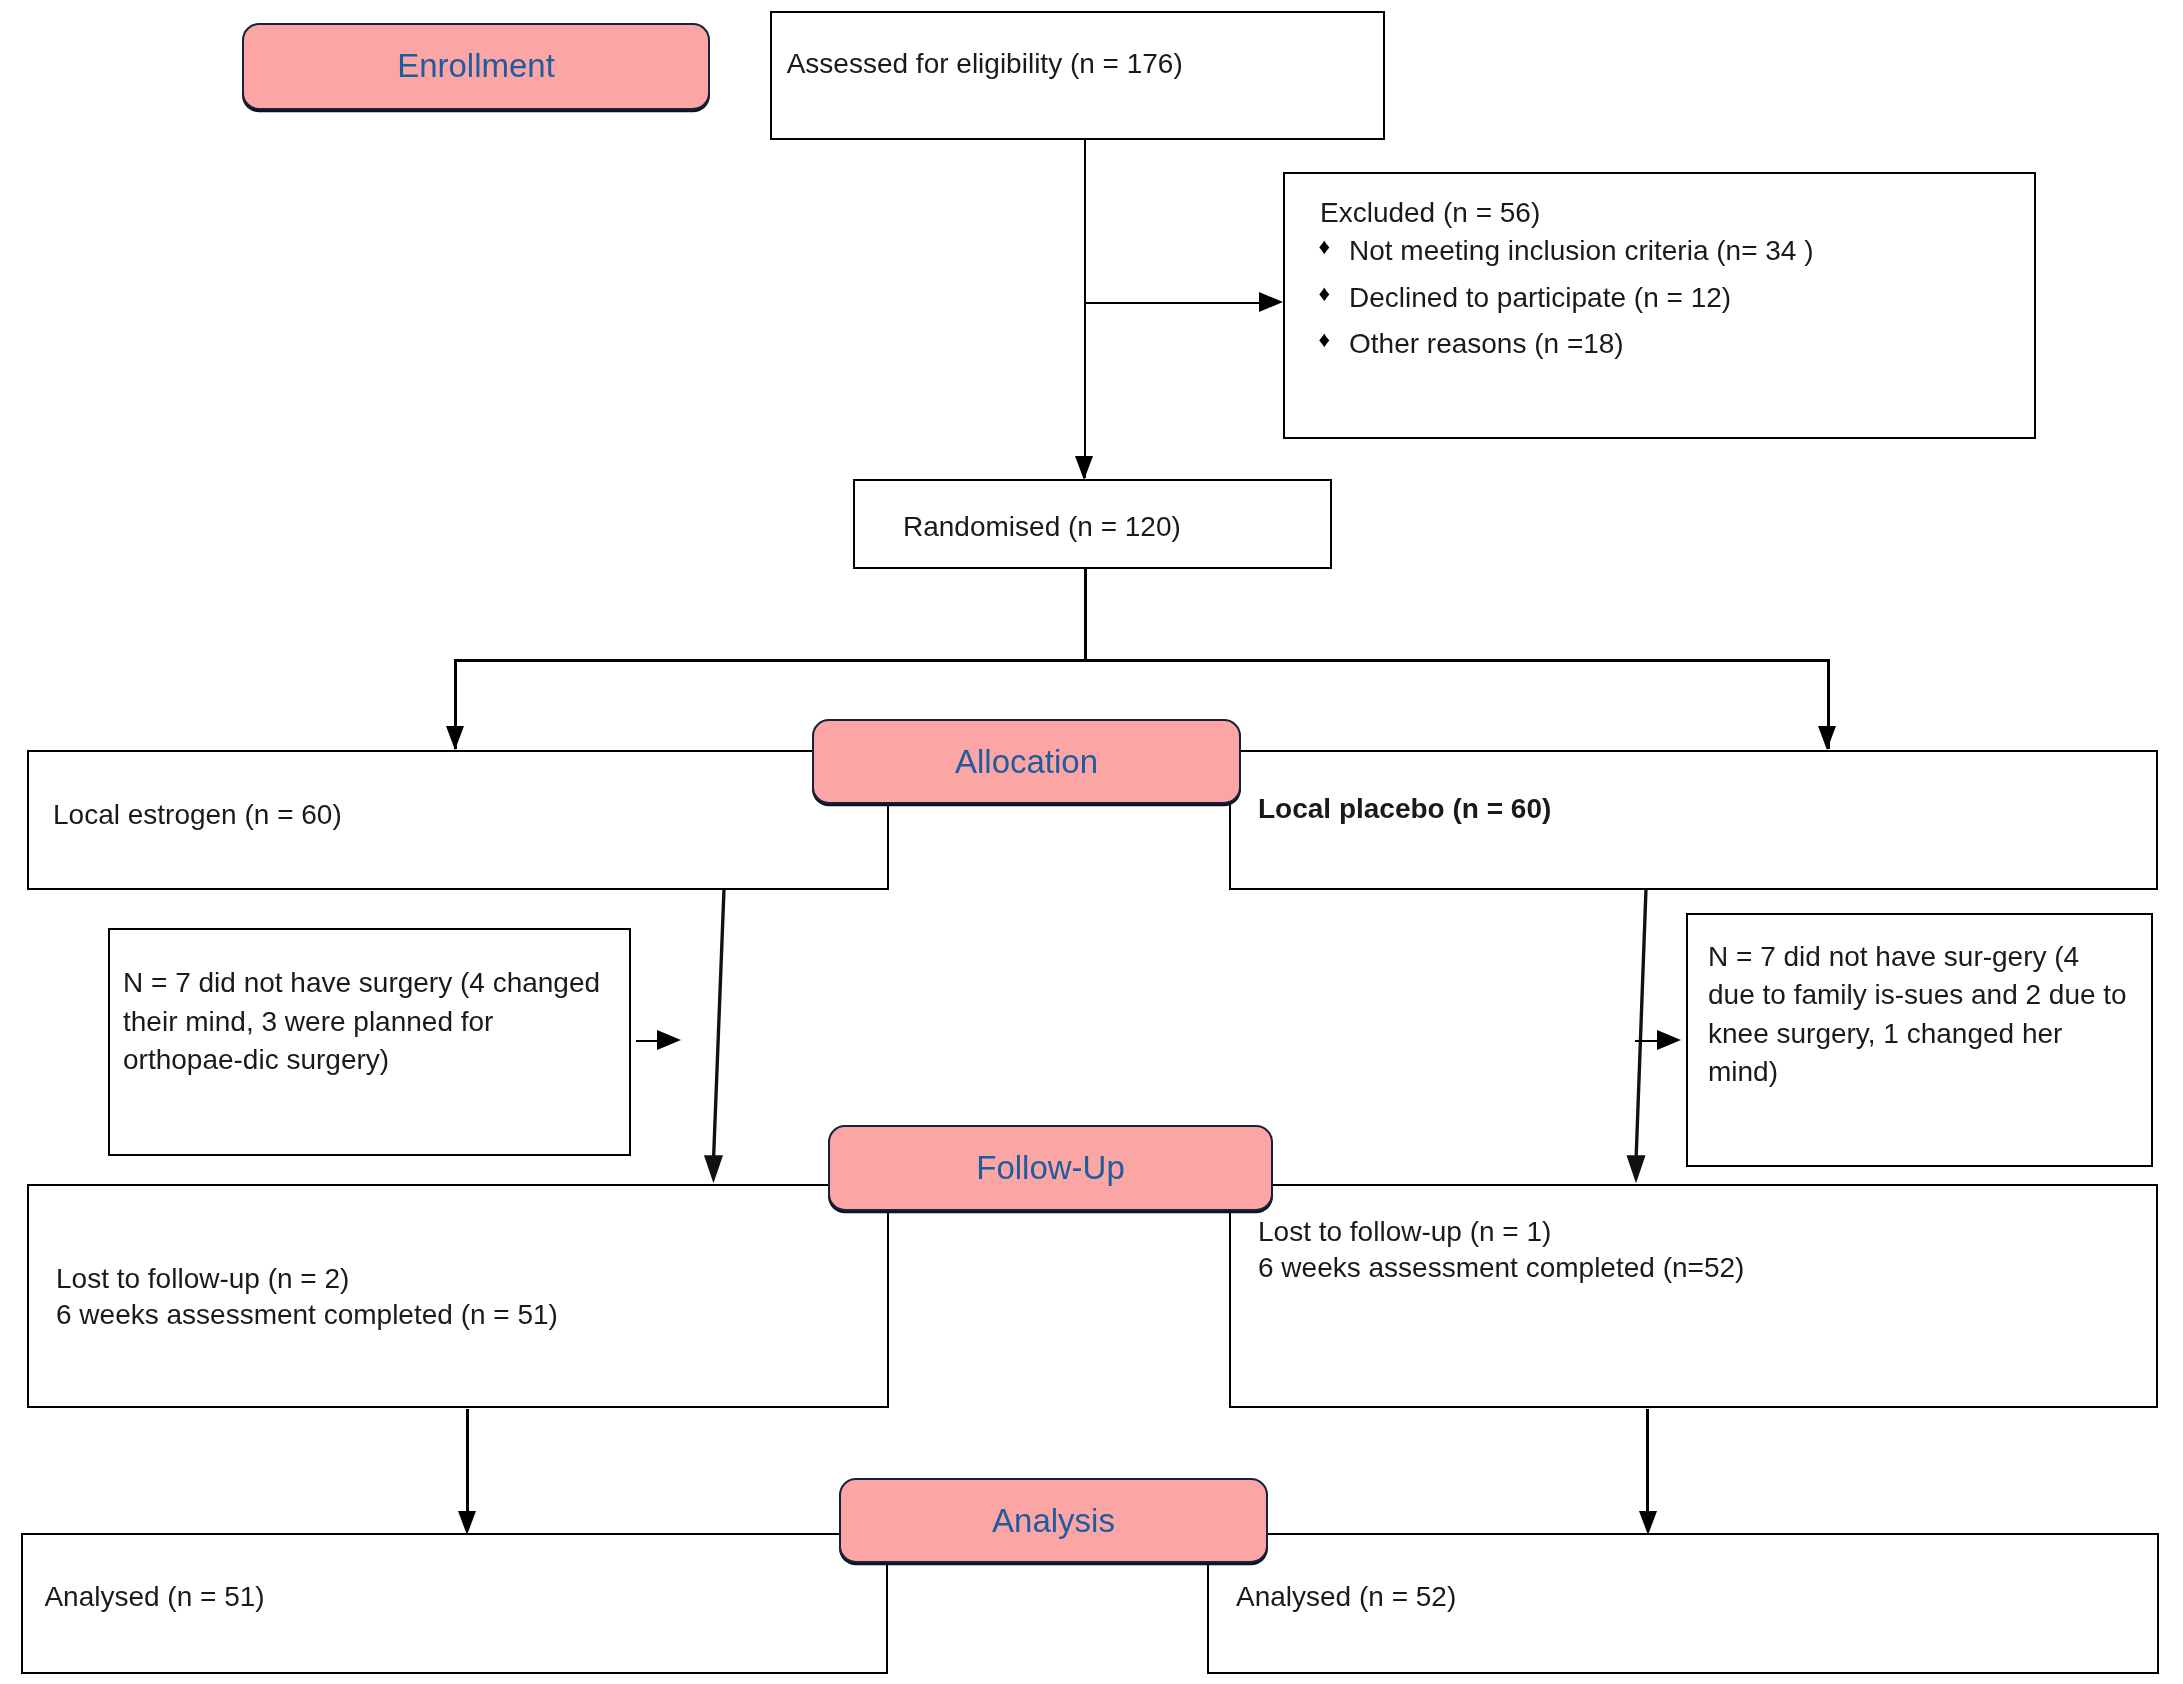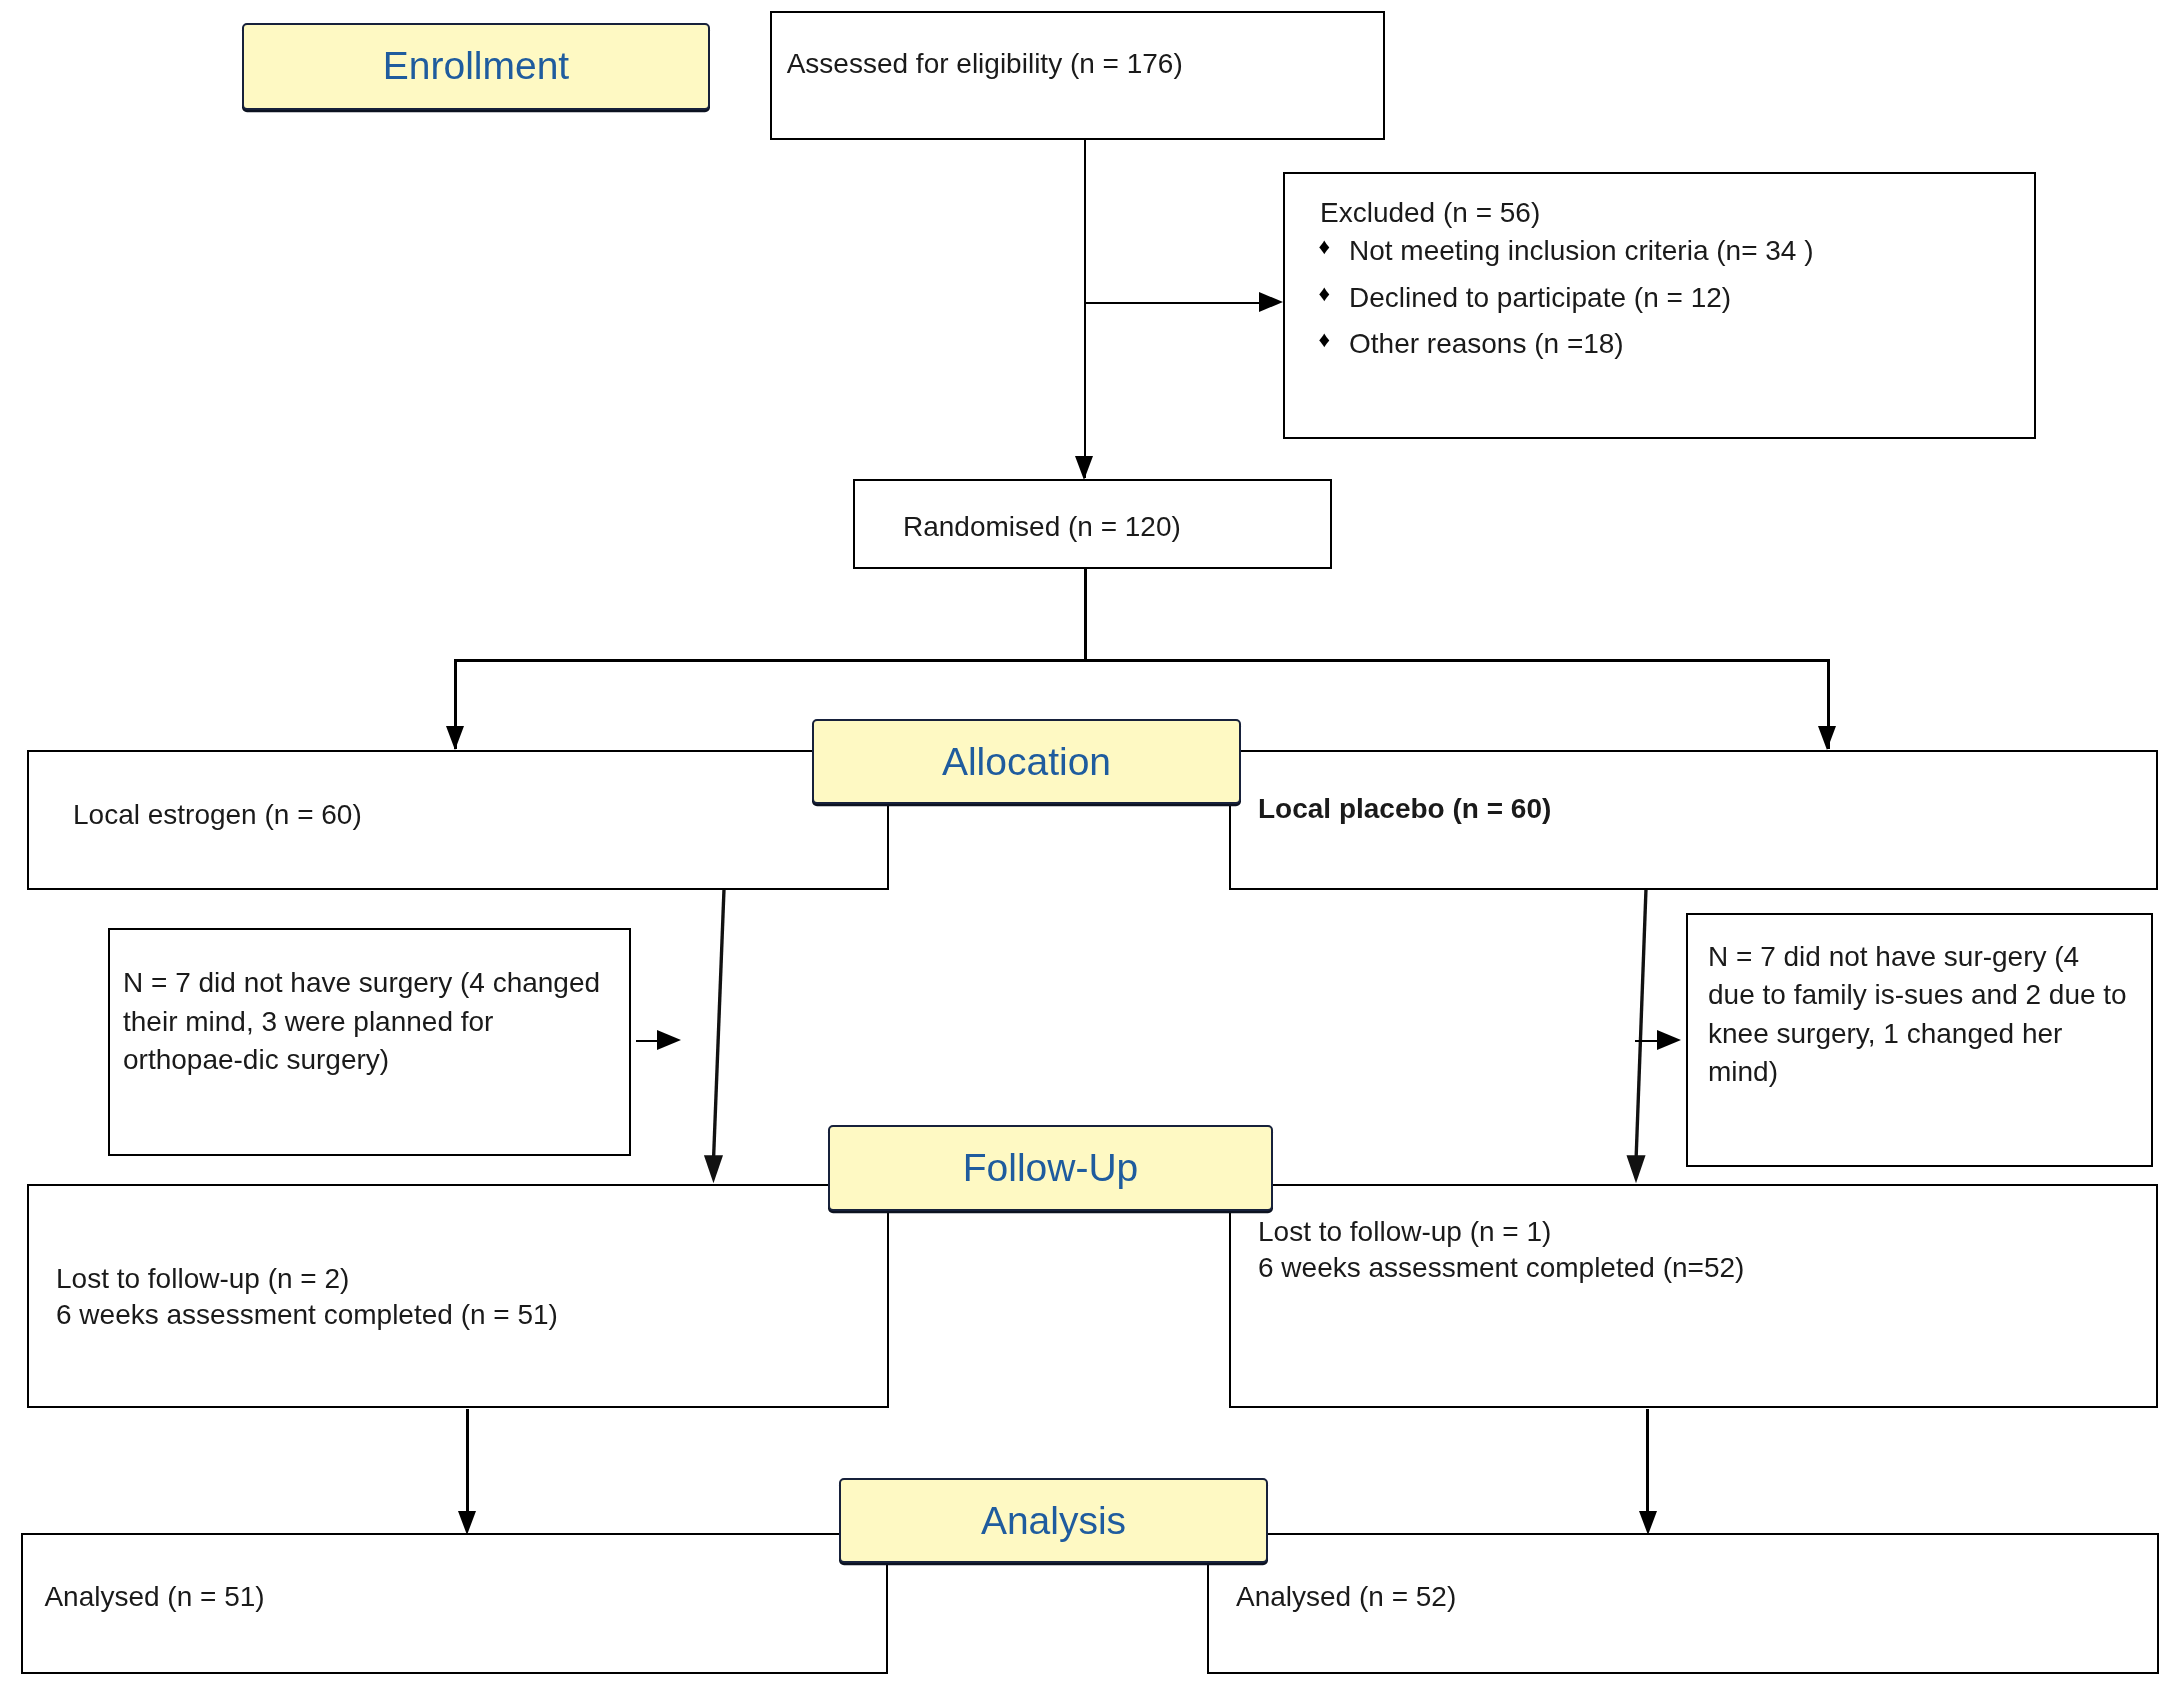--- a/index.html
+++ b/index.html
@@ -23,28 +23,28 @@
     left:0; right:0;
     padding:0 14.7px;
     color:#1a1a1a;
     font-size:28px;
     line-height:1.30;
     white-space:pre-line;
   }
   .pill{
     position:absolute;
     box-sizing:border-box;
-    background:#fef9c3;
+    background:#fca5a5;
     border:2.8px solid #17213b;
-    border-radius:5px;
+    border-radius:17px;
     display:flex;
     align-items:center;
     justify-content:center;
     color:#1F5C9E;
-    font-size:39px;
+    font-size:33px;
     z-index:9;
     box-shadow:0 2.3px 0 #0c1220;
   }
   
   .vline{position:absolute;background:#000;width:2.3px;z-index:2;}
   .hline{position:absolute;background:#000;height:2.3px;z-index:2;}
   .arrow-down{
     position:absolute;
     width:0;height:0;
     border-left:9.6px solid transparent;
@@ -138,21 +138,21 @@
 
   <div class="hline" style="left:454px; top:659px; width:1376px; height:3.4px;"></div>
 
   <div class="vline" style="left:454px; top:659px; width:2.8px; height:90px;"></div>
   <div class="arrow-down" style="left:446px; top:726px;"></div>
 
   <div class="vline" style="left:1827px; top:659px; width:2.8px; height:90px;"></div>
   <div class="arrow-down" style="left:1818px; top:726px;"></div>
 
   <div class="box" style="left:27px; top:750px; width:862px; height:140px;">
-    <div class="txt" style="top:45px; padding:0 44px;">Local estrogen (n = 60)</div>
+    <div class="txt" style="top:45px; padding:0 24px;">Local estrogen (n = 60)</div>
   </div>
 
   <div class="box" style="left:1229px; top:750px; width:929px; height:140px;">
     <div class="txt" style="top:39px; padding:0 27px;font-weight:bold;">Local placebo (n = 60)</div>
   </div>
 
   <div class="pill" style="left:812px; top:719px; width:429px; height:85px;">
     <span>Allocation</span>
   </div>
 

